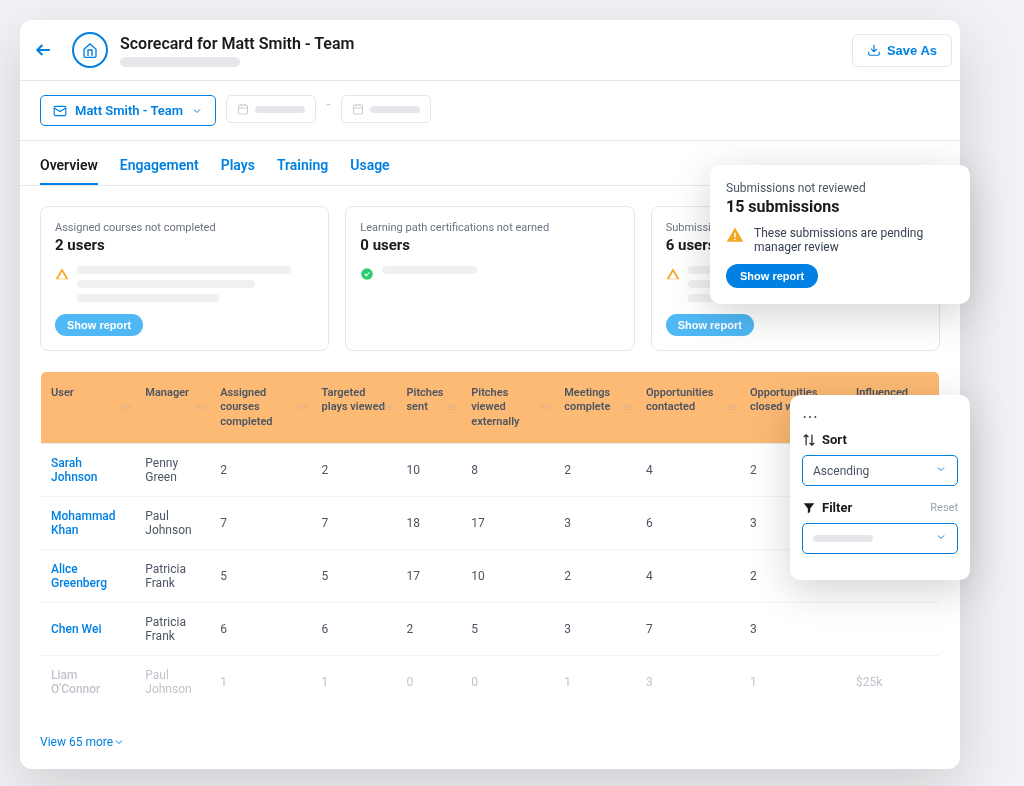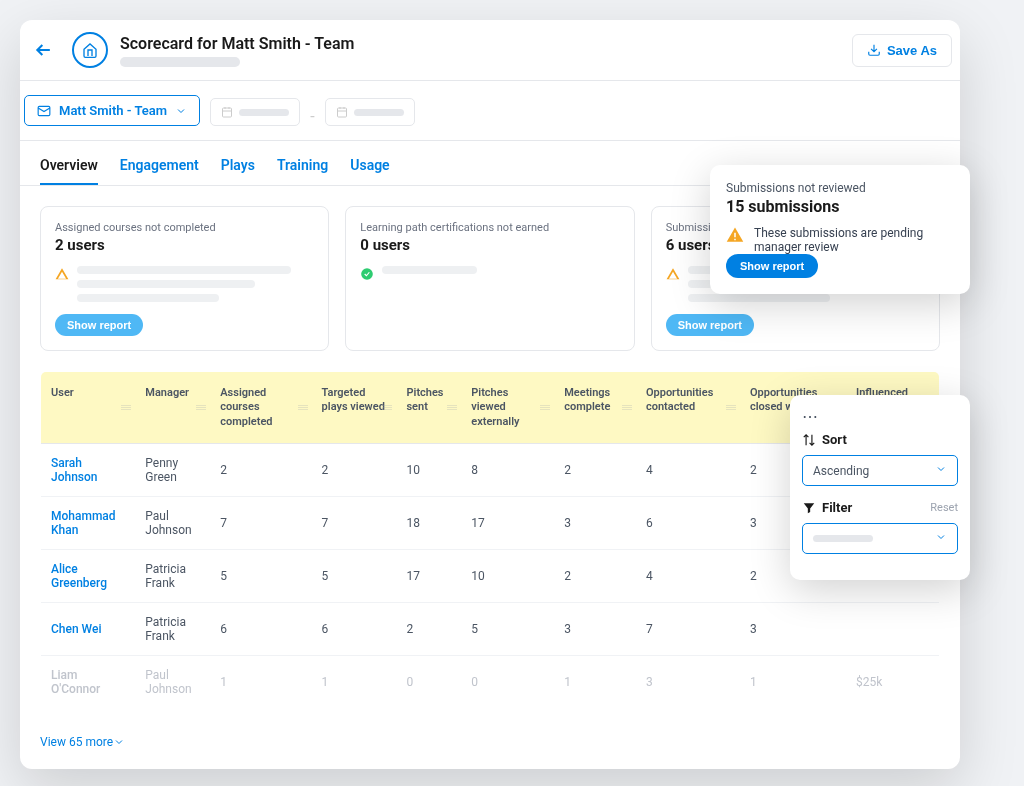--- a/index.html
+++ b/index.html
@@ -4,54 +4,54 @@
 <style>
 * { box-sizing: border-box; margin: 0; padding: 0; }
 body { font-family: -apple-system, BlinkMacSystemFont, "Segoe UI", Roboto, Arial, sans-serif; background: #f0f2f5; padding: 20px; position: relative; }
 .app-window { width: 940px; background: #fff; border-radius: 12px; box-shadow: 0 20px 60px rgba(0,0,0,0.15); overflow: visible; position: relative; }
 .topbar { display: flex; align-items: center; padding: 12px 8px; border-bottom: 1px solid #e5e7eb; gap: 12px; }
 .icon-btn { width: 32px; height: 32px; display: flex; align-items: center; justify-content: center; cursor: pointer; color: #0080e2; }
 .home-circle { width: 36px; height: 36px; border: 2px solid #0080e2; border-radius: 50%; display: flex; align-items: center; justify-content: center; }
 .page-title { font-size: 16px; font-weight: 600; color: #1a1a1a; }
 .title-skel { width: 120px; height: 10px; background: #e5e7eb; border-radius: 5px; margin-top: 4px; }
 .save-btn { margin-left: auto; border: 1px solid #e5e7eb; background: #fff; border-radius: 6px; padding: 8px 14px; display: flex; align-items: center; gap: 6px; color: #0080e2; font-weight: 600; font-size: 13px; cursor: pointer; }
-.controls-row { display: flex; align-items: flex-end; gap: 10px; padding: 14px 4px; border-bottom: 1px solid #e5e7eb; }
+.controls-row { display: flex; align-items: flex-start; gap: 10px; padding: 14px 20px; border-bottom: 1px solid #e5e7eb; }
 .team-select { border: 1.5px solid #0080e2; border-radius: 5px; padding: 7px 12px; display: flex; align-items: center; gap: 8px; color: #0080e2; font-weight: 600; font-size: 13px; cursor: pointer; }
 .date-box { border: 1px solid #e5e7eb; border-radius: 5px; padding: 7px 10px; display: flex; align-items: center; gap: 6px; color: #bbb; font-size: 12px; }
 .dash { color: #ccc; }
 .tabs { display: flex; gap: 22px; padding: 16px 20px 0 20px; border-bottom: 1px solid #e5e7eb; }
 .tab { padding-bottom: 10px; font-size: 14px; font-weight: 600; color: #0080e2; cursor: pointer; }
 .tab.active { color: #1a1a1a; border-bottom: 2px solid #0080e2; }
 .cards-row { display: flex; gap: 16px; padding: 20px; }
 .card { flex: 1; border: 1px solid #e5e7eb; border-radius: 8px; padding: 14px; min-height: 140px; }
 .card-label { font-size: 11px; color: #6b7280; }
 .card-value { font-size: 15px; font-weight: 700; color: #1a1a1a; margin-top: 2px; }
 .card-body { display: flex; align-items: flex-start; gap: 8px; margin: 12px 0; }
 .skel-lines { flex: 1; display: flex; flex-direction: column; gap: 6px; }
 .skel { height: 8px; background: #eef0f2; border-radius: 4px; }
 .skel.w1 { width: 90%; } .skel.w2 { width: 75%; } .skel.w3 { width: 60%; }
 .warn-icon { color: #f5a623; } .ok-icon { color: #2ecc71; }
 .show-report { background: #4fb8f5; color: #fff; border: none; border-radius: 14px; padding: 5px 12px; font-size: 11px; font-weight: 600; cursor: pointer; }
 .table-wrap { padding: 0 20px 16px 20px; }
 table { width: 100%; border-collapse: collapse; border: 1px solid #e5e7eb; border-radius: 6px; overflow:hidden; }
-thead { background: #fef9c3; }
+thead { background: #fdba74; }
 th { text-align: left; font-size: 11px; font-weight: 600; color: #4b5563; padding: 14px 10px; border-bottom: 1px solid #e5e7eb; position: relative; vertical-align: top; line-height: 1.3; }
 th .sort-handle { position: absolute; right: 4px; top: 50%; transform: translateY(-50%); width: 10px; height: 20px; display: flex; flex-direction: column; justify-content: center; gap:1px; opacity: .25; }
 th .sort-handle div { height: 1px; background: #9ca3af; }
 td { font-size: 12px; color: #4b5563; padding: 12px 10px; border-bottom: 1px solid #f0f2f5; }
 td.linkish { color: #0080e2; font-weight: 500; }
 tbody tr:last-child td { color: #c0c4cc; }
 .view-more { padding: 10px 20px 20px; font-size: 12px; color: #0080e2; display:flex; align-items:center; cursor:pointer; }
 
 
 .popout { position: absolute; background: #fff; border-radius: 10px; box-shadow: 0 10px 40px rgba(0,0,0,0.18); }
 .popout-submissions { top: 145px; right: -10px; width: 260px; padding: 16px; }
 .ps-label { font-size: 12px; color: #4b5563; }
 .ps-value { font-size: 16px; font-weight: 700; color: #1a1a1a; margin: 2px 0 10px; }
-.ps-body { display: flex; gap: 10px; align-items: flex-start; font-size: 12px; color: #374151; margin-bottom: 0; }
+.ps-body { display: flex; gap: 10px; align-items: flex-start; font-size: 12px; color: #374151; margin-bottom: 10px; }
 .ps-btn { background: #0080e2; color: #fff; border: none; border-radius: 14px; padding: 6px 14px; font-size: 11px; font-weight: 600; cursor: pointer; }
 .popout-sort { top: 375px; right: -10px; width: 180px; padding: 12px; }
 .dots { font-size: 16px; color: #4b5563; letter-spacing: 1px; margin-bottom: 6px; }
 .sf-row { display: flex; align-items: center; justify-content: space-between; gap: 6px; margin-bottom: 8px;}
 .sf-title { font-size: 13px; font-weight: 700; color: #1a1a1a; display: flex; align-items: center; gap: 6px; }
 .reset { font-size: 11px; color: #9ca3af; cursor: pointer; }
 .dropdown { border: 1.5px solid #0080e2; border-radius: 5px; padding: 7px 10px; display: flex; justify-content: space-between; align-items: center; font-size: 12px; color: #b0b8c4; cursor: pointer; margin-bottom: 14px; }
 .dropdown.filled { color: #4b5563; }
 .chev { color: #0080e2; }
 </style>

